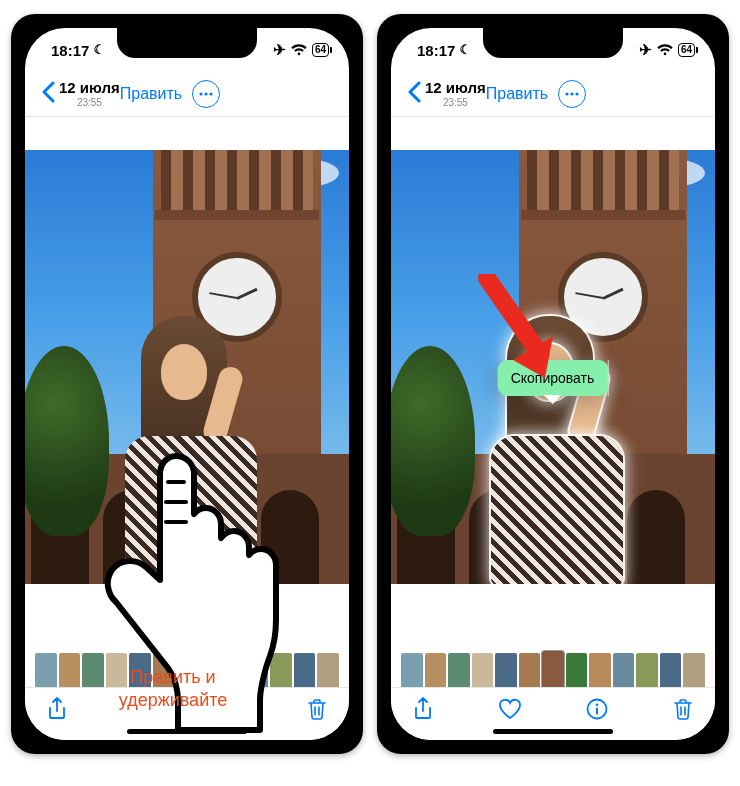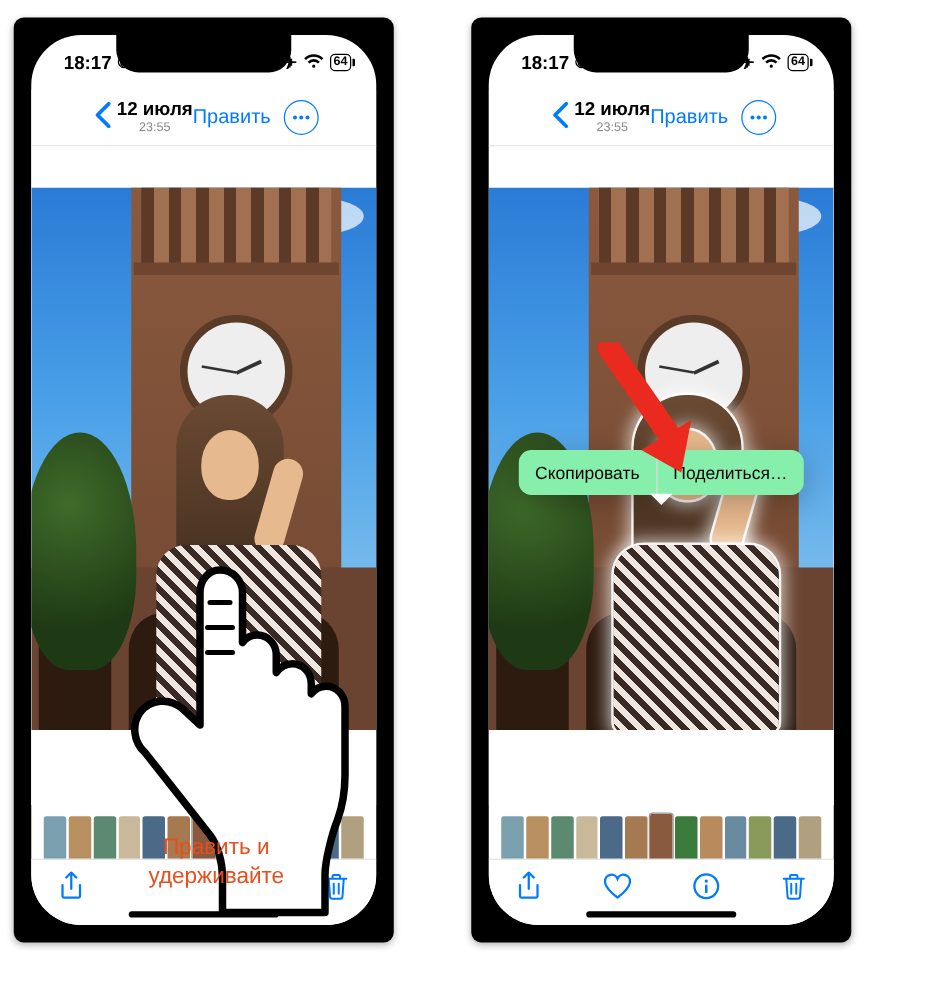--- a/index.html
+++ b/index.html
@@ -1,28 +1,28 @@
 <!DOCTYPE html>
 <html><head>
 <meta charset="utf-8">
 <style>
   html,body{margin:0;padding:0;background:#fff;font-family:-apple-system,Helvetica,Arial,sans-serif}
   .stage{width:740px;height:786px;position:relative}
-  .phone{position:absolute;width:304px;height:740px;border-radius:8px;background:#000;box-shadow:0 2px 6px rgba(0,0,0,.3)}
+  .phone{position:absolute;width:352px;height:740px;border-radius:24px;background:#000;box-shadow:0 2px 6px rgba(0,0,0,.3)}
   .phone.left{left:11px;top:14px}
   .phone.right{left:377px;top:14px}
   .screen{position:absolute;left:14px;top:14px;right:14px;bottom:14px;border-radius:40px;background:#fff;overflow:hidden}
   .notch{position:absolute;top:0;left:50%;transform:translateX(-50%);width:140px;height:30px;background:#000;border-radius:0 0 18px 18px;z-index:50}
   .statusbar{position:absolute;top:0;left:0;right:0;height:44px;display:flex;align-items:center;justify-content:space-between;padding:0 20px 0 26px;font-size:15px;font-weight:600;color:#000;z-index:40}
   .sb-left{display:flex;align-items:center;gap:4px}
   .sb-right{display:flex;align-items:center;gap:5px}
   .moon{font-size:13px;position:relative;top:-1px}
   .batt{display:inline-flex;align-items:center;border:1.5px solid #000;border-radius:4px;padding:1px 2px;font-size:10px;font-weight:700;line-height:1;position:relative}
   .batt::after{content:"";position:absolute;right:-4px;top:3px;width:2px;height:6px;background:#000;border-radius:0 1px 1px 0}
-  .navbar{position:absolute;top:44px;left:0;right:0;height:44px;display:flex;align-items:center;justify-content:center;padding:0 12px;border-bottom:1px solid #e5e5e5;z-index:30;background:#fff}
+  .navbar{position:absolute;top:44px;left:0;right:0;height:44px;display:flex;align-items:center;justify-content:flex-start;padding:0 12px;border-bottom:1px solid #e5e5e5;z-index:30;background:#fff}
   .nav-back{color:#007aff;font-size:28px;font-weight:400;padding:0 4px}
   .nav-title{text-align:center;line-height:1.1}
   .nav-title .t1{font-size:15px;font-weight:600;color:#000}
   .nav-title .t2{font-size:10px;color:#888}
   .nav-right{display:flex;align-items:center;gap:10px}
   .nav-edit{color:#007aff;font-size:16px}
   .nav-more{width:26px;height:26px;border:1.8px solid #007aff;border-radius:50%;display:flex;align-items:center;justify-content:center;color:#007aff;font-size:14px;letter-spacing:1px}
   .photo-area{position:absolute;top:88px;left:0;right:0;bottom:96px;background:#fff}
   .photo{position:absolute;left:0;right:0;top:34px;bottom:60px;overflow:hidden}
   .sky{position:absolute;inset:0;background:linear-gradient(180deg,#2a7bd6 0%,#4aa0e8 40%,#9fd3f0 100%)}
@@ -248,21 +248,20 @@
         <div class="arrow">
           <svg viewBox="0 0 100 110">
             <path d="M20 4 L70 76" stroke="#ea2a1f" stroke-width="18" stroke-linecap="round"></path>
             <path d="M46 86 L86 62 L78 104 Z" fill="#ea2a1f"></path>
           </svg>
         </div>
 
         <div class="popover">
           <div class="pop-btn">Скопировать</div>
           <div class="pop-sep"></div>
-          <div class="pop-btn">Поделиться…</div>
         </div>
       </div>
 
       <div class="thumbs" id="thumbs-right">
           <div class="thumb" style="background: rgb(122, 160, 176);"></div>
           <div class="thumb" style="background: rgb(184, 144, 96);"></div>
           <div class="thumb" style="background: rgb(91, 138, 112);"></div>
           <div class="thumb" style="background: rgb(201, 184, 154);"></div>
           <div class="thumb" style="background: rgb(74, 106, 136);"></div>
           <div class="thumb" style="background: rgb(166, 122, 80);"></div>

